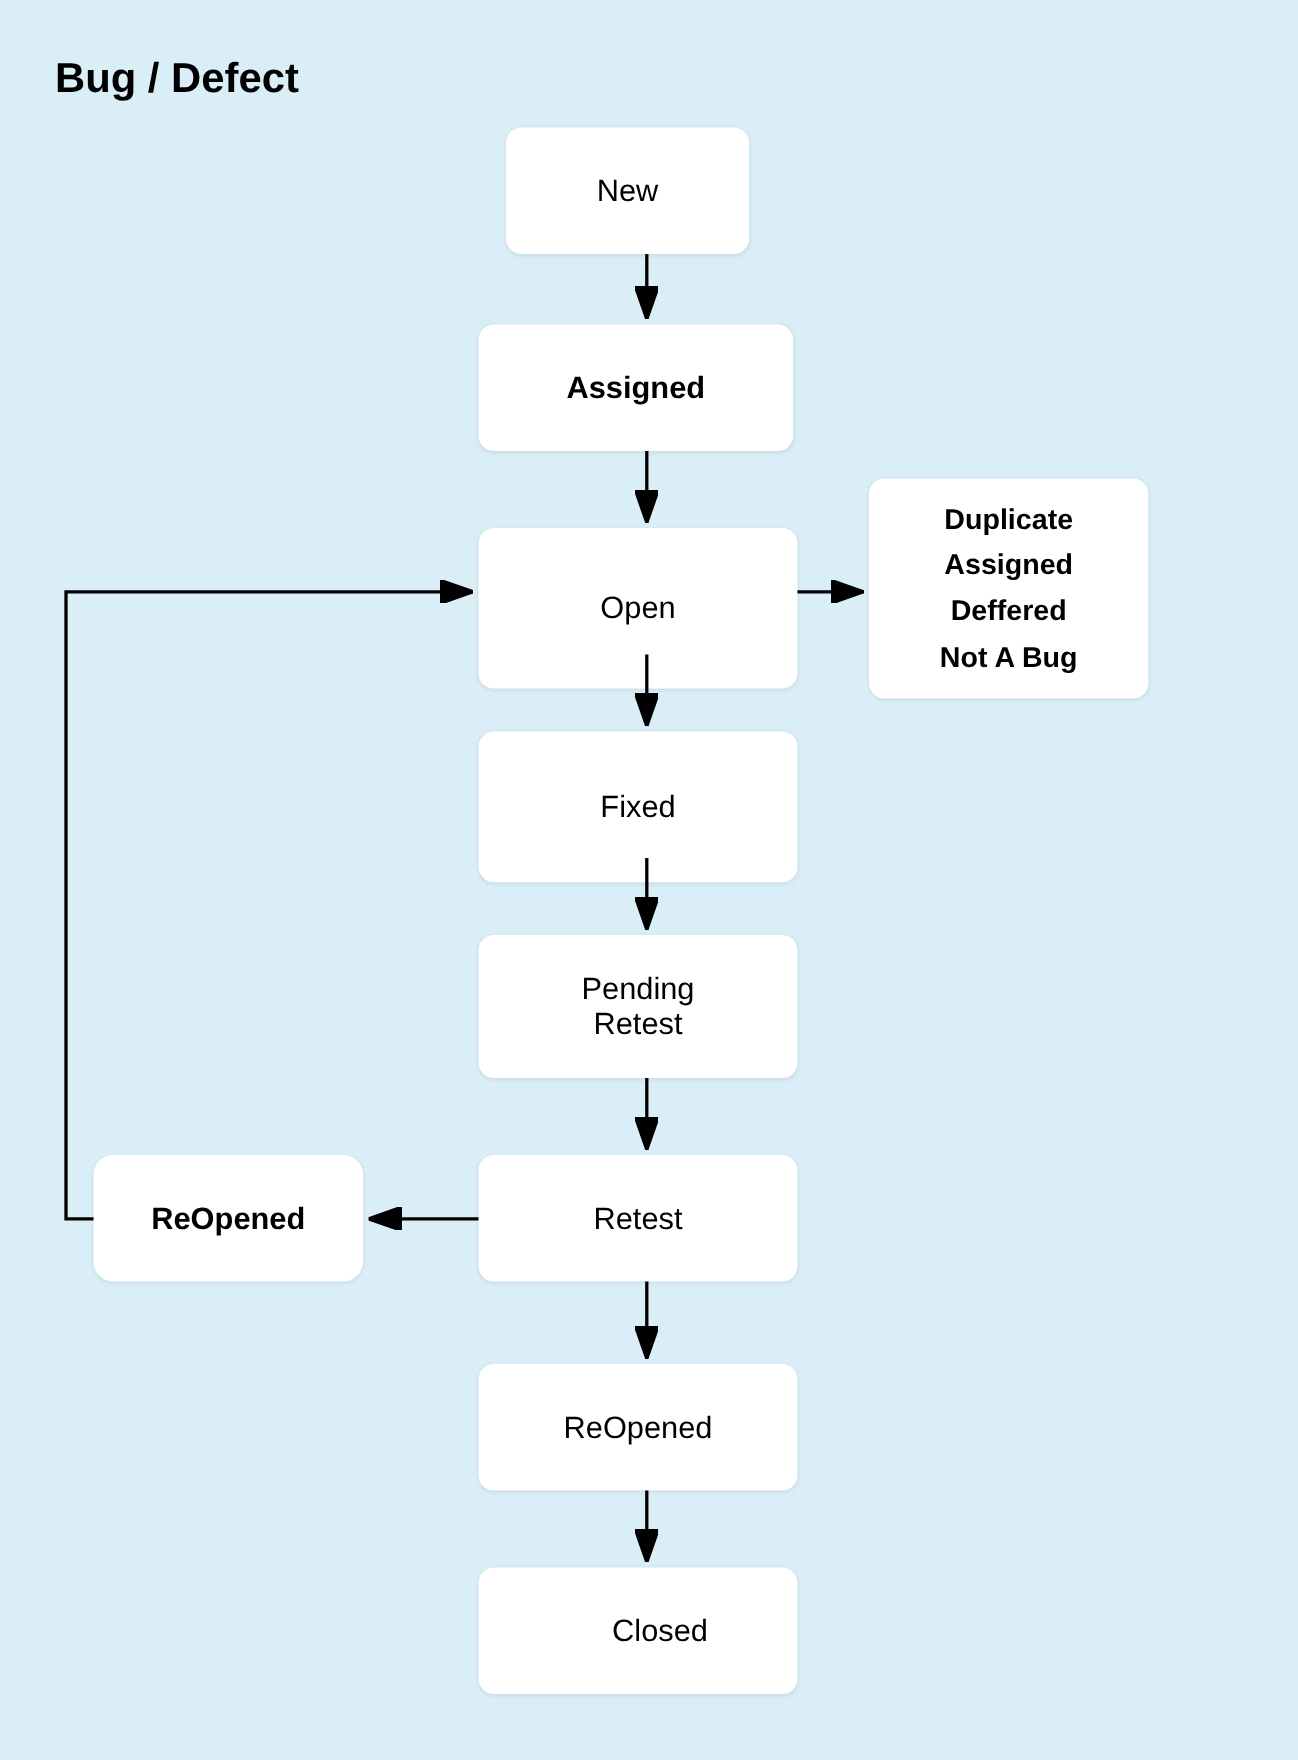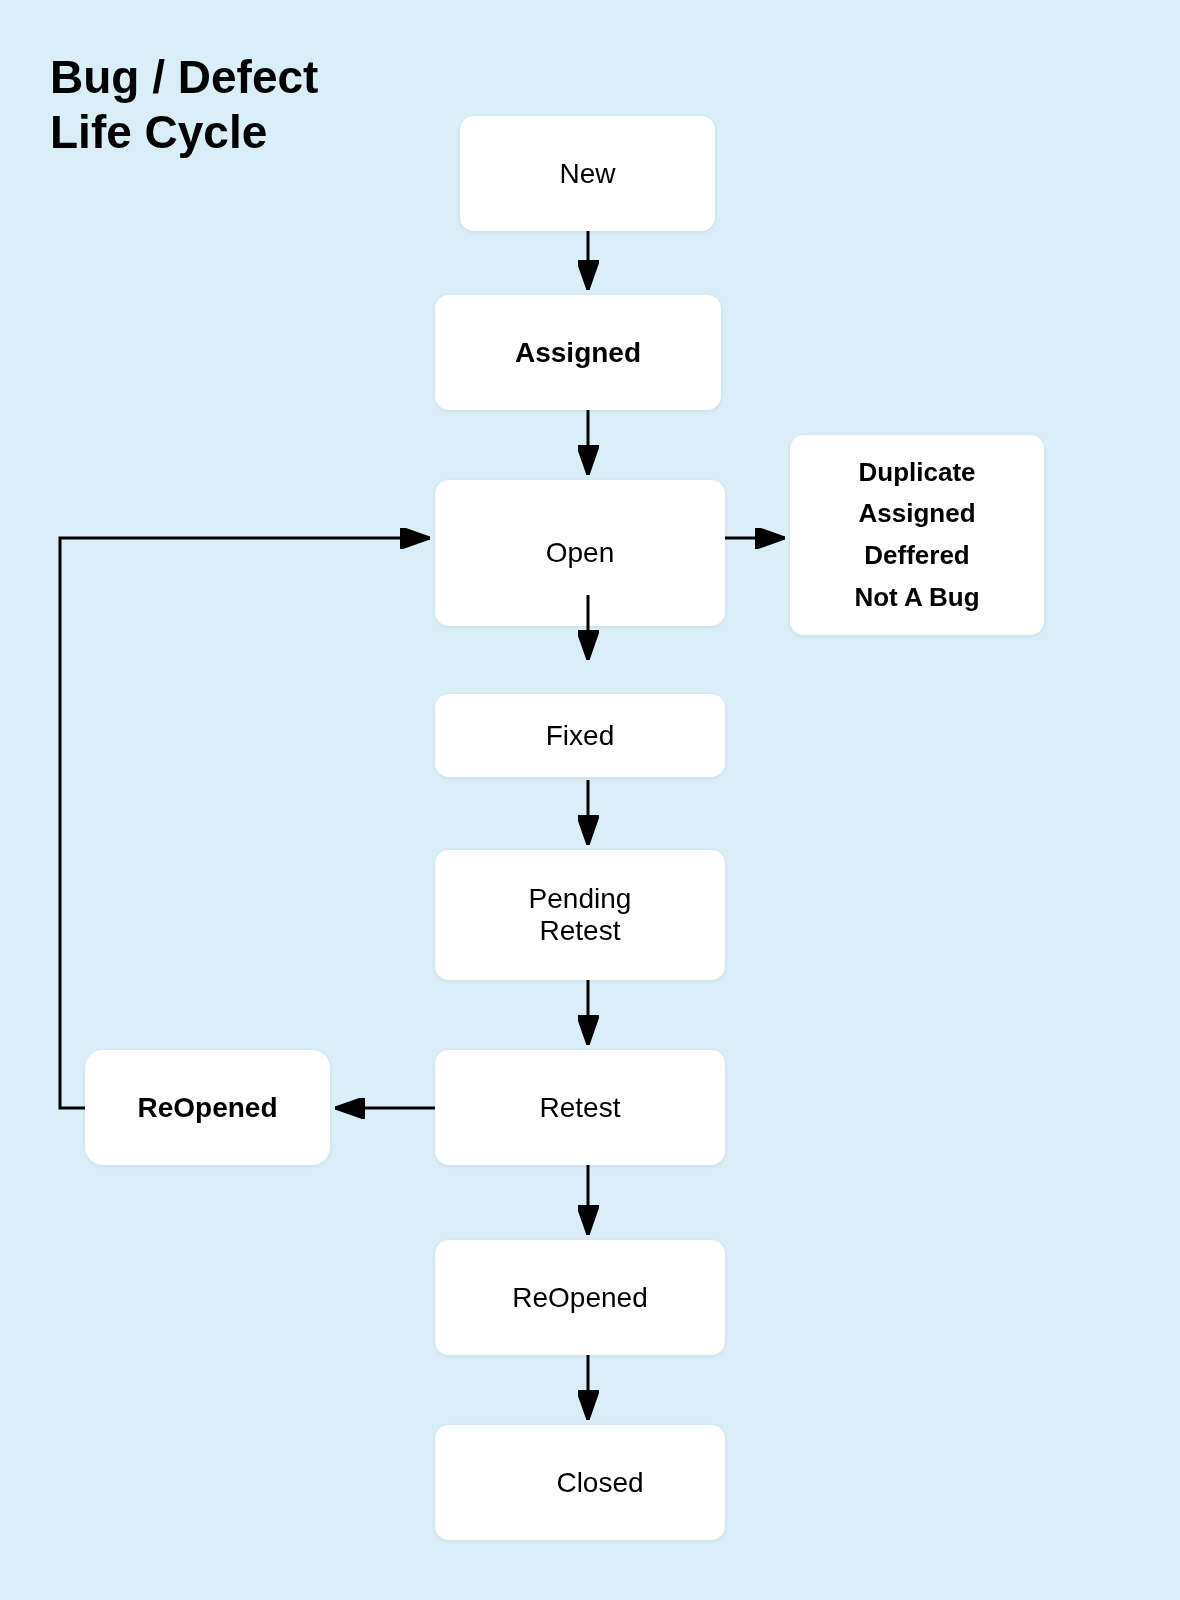--- a/index.html
+++ b/index.html
@@ -14,21 +14,21 @@
       background-color: #daeef8;
       font-family: 'Arial', sans-serif;
       position: relative;
       overflow: hidden;
     }
 
     .page-title {
       position: absolute;
       top: 50px;
       left: 50px;
-      font-size: 46px;
+      font-size: 38px;
       font-weight: 900;
       line-height: 1.2;
       color: #000;
     }
 
     .node {
       position: absolute;
       background: #fff;
       border-radius: 14px;
       display: flex;
@@ -60,45 +60,44 @@
     .arrows-svg polygon {
       fill: #000;
       stroke: #000;
     }
   </style>
 </head>
 <body>
 
 <div class="page-title">
   <span>Bug / Defect</span><br>
-  <span>Life Cycle</span>
 </div>
 
-<div class="node" style="left: 460px; top: 116px; width: 255px; height: 115px;">
+<div class="node" style="left: 460px; top: 116px; width: 221px; height: 115px;">
   <span>New</span>
 </div>
 
 <div class="node" style="left: 435px; top: 295px; width: 286px; height: 115px; font-weight: bold;">
   <span>Assigned</span>
 </div>
 
 <div class="node" style="left: 435px; top: 480px; width: 290px; height: 146px;">
   <span>Open</span>
 </div>
 
 <div class="node" style="left: 790px; top: 435px; width: 254px; height: 200px; font-weight: 700; font-size: 26px; line-height: 1.6;">
   <div>
     <div>Duplicate</div>
     <div>Assigned</div>
     <div>Deffered</div>
     <div>Not A Bug</div>
   </div>
 </div>
 
-<div class="node" style="left: 435px; top: 694px; width: 290px; height: 83px;">
+<div class="node" style="left: 435px; top: 665px; width: 290px; height: 137px;">
   <span>Fixed</span>
 </div>
 
 <div class="node" style="left: 435px; top: 850px; width: 290px; height: 130px;">
   <span style="white-space: pre-line;">Pending
 Retest</span>
 </div>
 
 <div class="node" style="left: 435px; top: 1050px; width: 290px; height: 115px;">
   <span>Retest</span>

